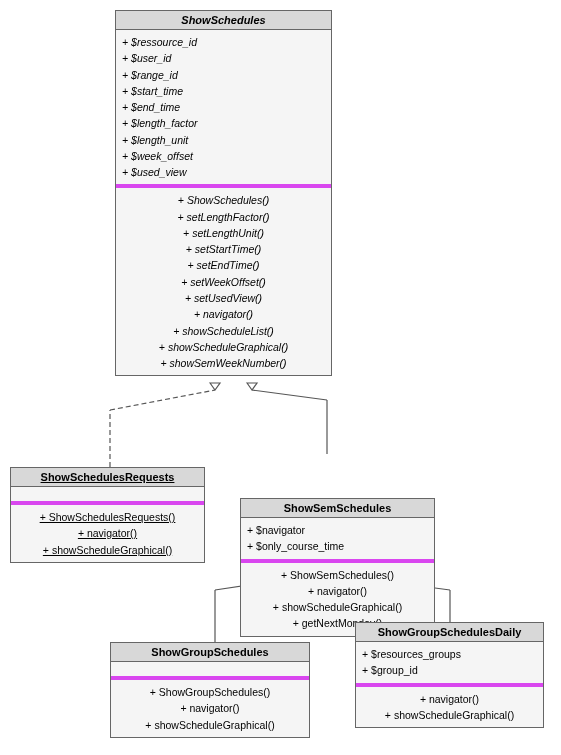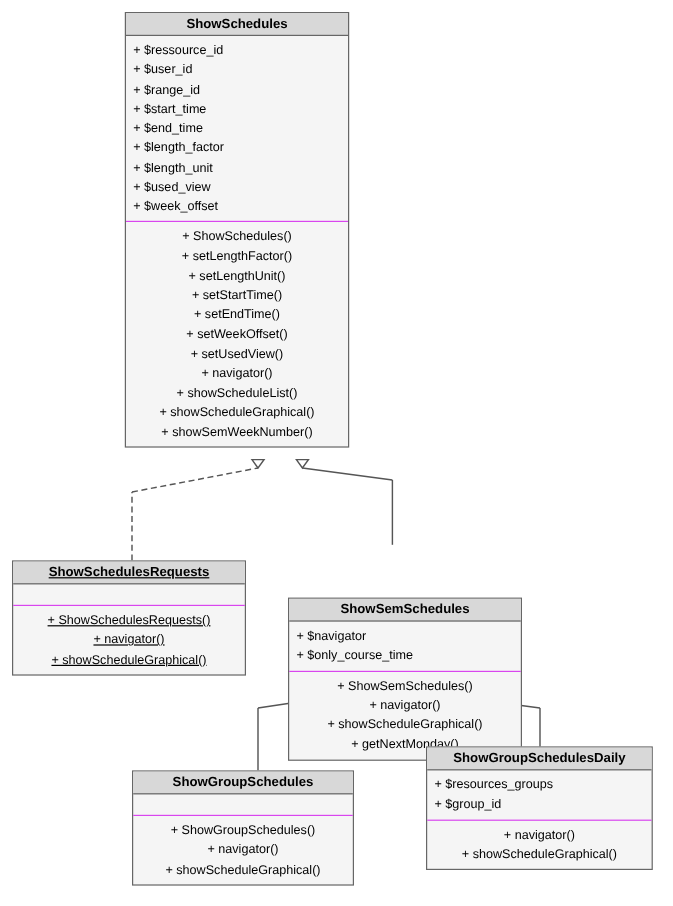--- a/index.html
+++ b/index.html
@@ -25,21 +25,21 @@
     }
     .uml-box-title {
       background: #d8d8d8;
       border-bottom: 1px solid #666;
       text-align: center;
       padding: 3px 6px;
       font-weight: bold;
       font-size: 11px;
     }
     .uml-box-section {
-      border-bottom: 1px solid #d946ef;
+      border-bottom: 4px solid #d946ef;
       padding: 4px 6px;
       line-height: 1.55;
       font-size: 10.5px;
     }
     .uml-box-section:last-child {
       border-bottom: none;
       text-align: center;
     }
     svg.arrows {
       position: absolute;
@@ -78,32 +78,32 @@
 
     <line x1="215" y1="642" x2="215" y2="590" stroke="#555" stroke-width="1.2"></line>
     <line x1="215" y1="590" x2="308" y2="576" stroke="#555" stroke-width="1.2"></line>
     <polygon points="303,569 308,576 313,569" fill="white" stroke="#555" stroke-width="1.2"></polygon>
 
     <line x1="450" y1="642" x2="450" y2="590" stroke="#555" stroke-width="1.2"></line>
     <line x1="450" y1="590" x2="345" y2="576" stroke="#555" stroke-width="1.2"></line>
     <polygon points="340,569 345,576 350,569" fill="white" stroke="#555" stroke-width="1.2"></polygon>
   </svg>
 
-  <div class="uml-box" style="left:104px; top:10px; width:187px;">
+  <div class="uml-box" style="left:115px; top:10px; width:217px;font-style:italic;">
     <div class="uml-box-title">ShowSchedules</div>
     <div class="uml-box-section">
       <div>+ $ressource_id</div>
       <div>+ $user_id</div>
       <div>+ $range_id</div>
       <div>+ $start_time</div>
       <div>+ $end_time</div>
       <div>+ $length_factor</div>
       <div>+ $length_unit</div>
+      <div>+ $week_offset</div>
       <div>+ $used_view</div>
-      <div>+ $week_offset</div>
     </div>
     <div class="uml-box-section">
       <div>+ ShowSchedules()</div>
       <div>+ setLengthFactor()</div>
       <div>+ setLengthUnit()</div>
       <div>+ setStartTime()</div>
       <div>+ setEndTime()</div>
       <div>+ setWeekOffset()</div>
       <div>+ setUsedView()</div>
       <div>+ navigator()</div>
@@ -131,21 +131,21 @@
       <div>+ $only_course_time</div>
     </div>
     <div class="uml-box-section">
       <div>+ ShowSemSchedules()</div>
       <div>+ navigator()</div>
       <div>+ showScheduleGraphical()</div>
       <div>+ getNextMonday()</div>
     </div>
   </div>
 
-  <div class="uml-box" style="left:110px; top:642px; width:185px;">
+  <div class="uml-box" style="left:110px; top:642px; width:200px;">
     <div class="uml-box-title">ShowGroupSchedules</div>
     <div class="uml-box-section" style="min-height:18px;">
     </div>
     <div class="uml-box-section">
       <div>+ ShowGroupSchedules()</div>
       <div>+ navigator()</div>
       <div>+ showScheduleGraphical()</div>
     </div>
   </div>
 

